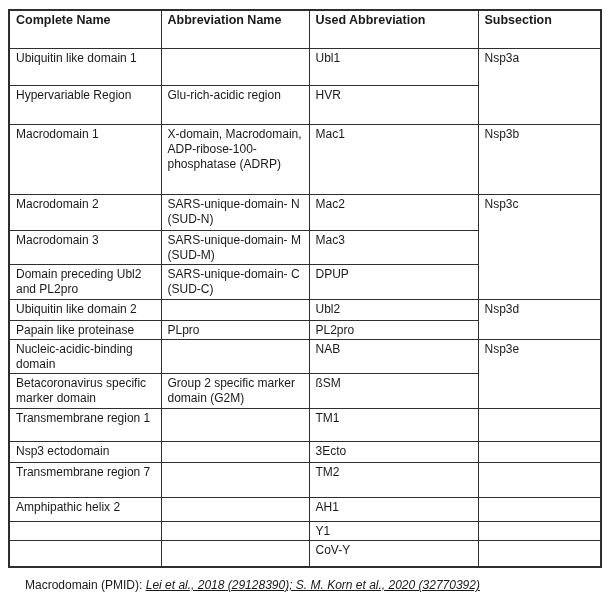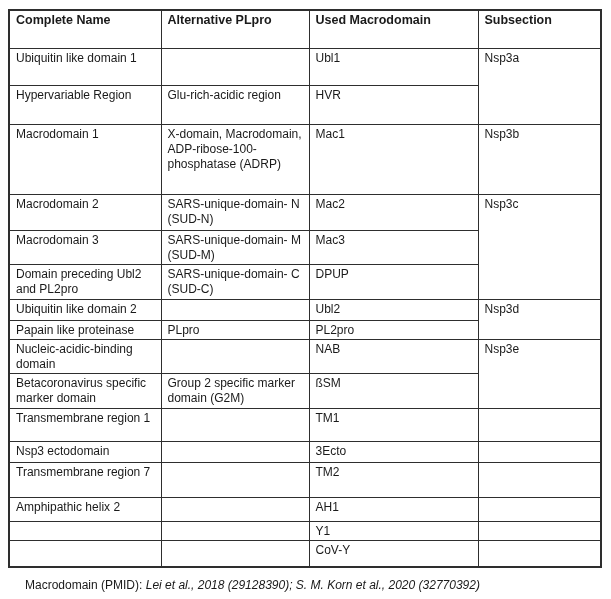--- a/index.html
+++ b/index.html
@@ -43,37 +43,38 @@
   .references {
     position: absolute;
     left: 25px;
     top: 578px;
     font-size: 12px;
     line-height: 15px;
     white-space: nowrap;
   }
   .references .cite {
     font-style: italic;
+    text-decoration: underline;
   }
 </style>
 </head>
 <body>
 
 <table class="doc-table">
   <colgroup>
     <col style="width:152px">
     <col style="width:148px">
     <col style="width:169px">
     <col style="width:123px">
   </colgroup>
   <tbody>
     <tr style="height:38px">
       <th>Complete Name</th>
-      <th>Alternative PLpro</th>
-      <th>Used Macrodomain</th>
+      <th>Abbreviation Name</th>
+      <th>Used Abbreviation</th>
       <th>Subsection</th>
     </tr>
 
     <tr style="height:37px">
       <td>Ubiquitin like domain 1</td>
       <td></td>
       <td>Ubl1</td>
       <td rowspan="2">Nsp3a</td>
     </tr>
     <tr style="height:39px">

